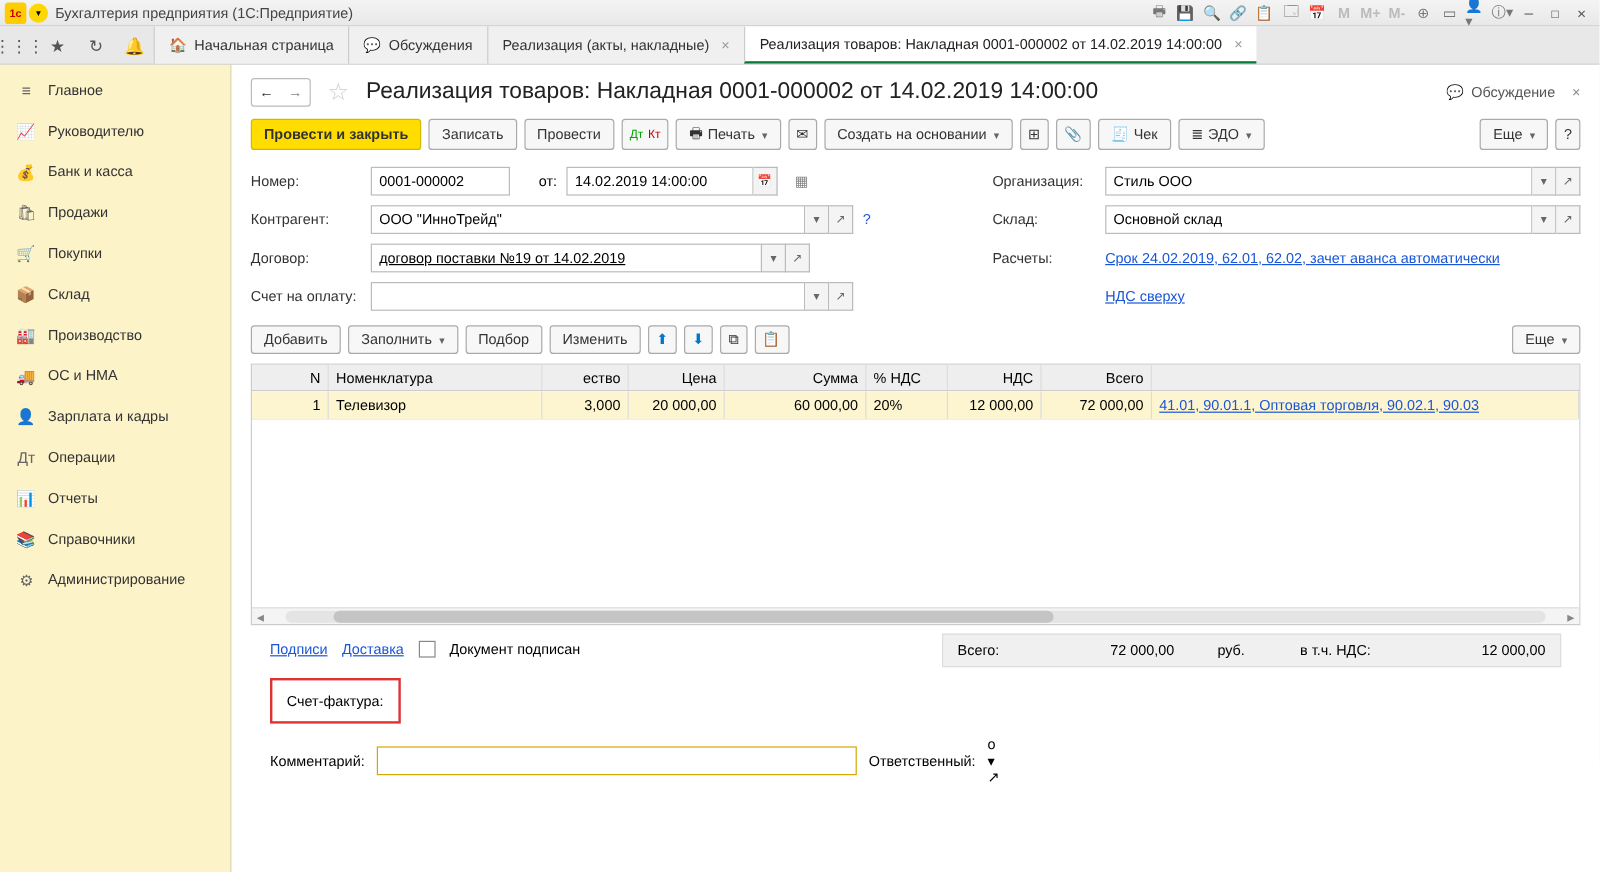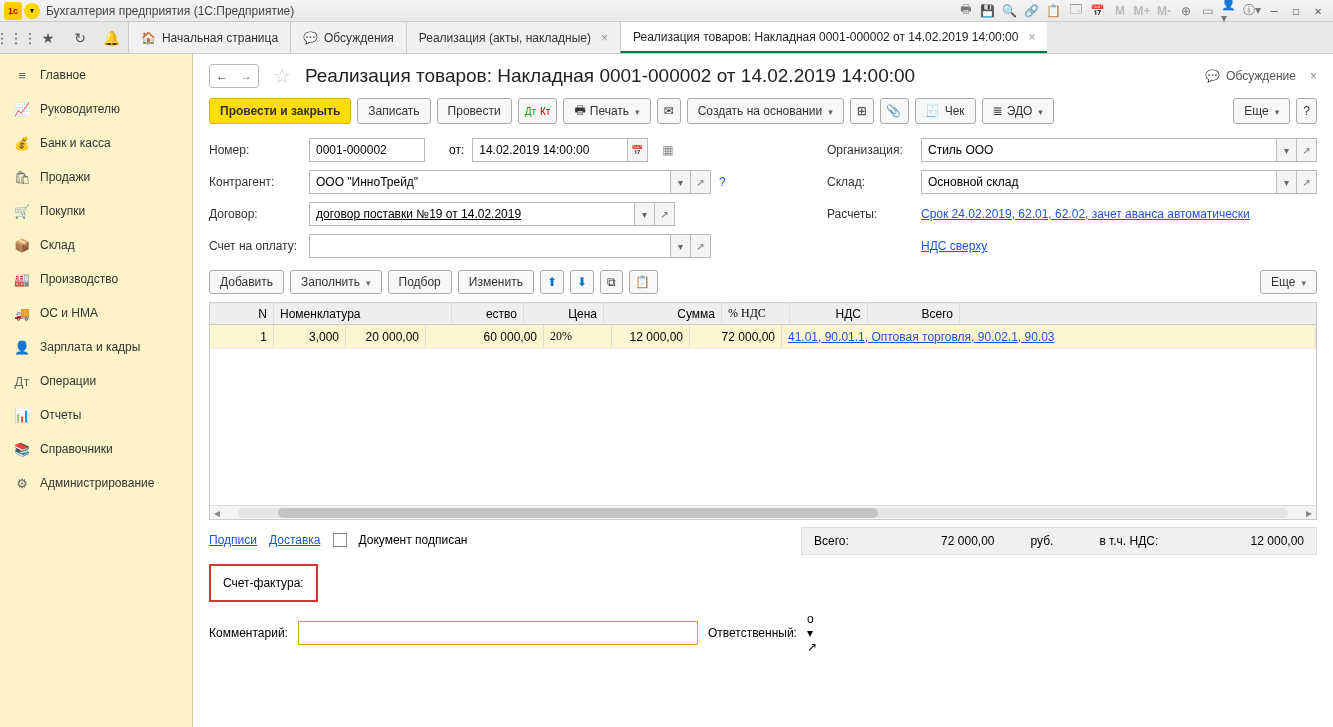--- a/index.html
+++ b/index.html
@@ -62,27 +62,27 @@
 
 .ttoolbar { display:flex; gap:6px; padding: 4px 16px; align-items:center; }
 .ttoolbar .btn { height: 24px; }
 
 
 .tbl { margin: 4px 16px 0; border: 1px solid #ccc; }
 .tbl .hdr { display:flex; background:#eee; border-bottom:1px solid #ccc; height:22px; }
 .tbl .hdr .c, .tbl .row .c { border-right:1px solid #ddd; padding:0 6px; display:flex; align-items:center; overflow:hidden; white-space:nowrap; }
 .tbl .row { display:flex; height:24px; background:#fdf5d0; border-bottom:1px solid #eee; }
 .tbl .body { height: 180px; overflow:auto; background:#fff; }
-.c-n{width:64px;justify-content:flex-end;} .c-nom{width:178px;} .c-qty{width:72px;justify-content:flex-end;} .c-price{width:80px;justify-content:flex-end;} .c-sum{width:118px;justify-content:flex-end;} .c-vatp{width:68px;font-family:Liberation Serif, serif;} .c-vat{width:78px;justify-content:flex-end;} .c-total{width:92px;justify-content:flex-end;} .c-acc{flex:1;}
+.c-n{width:64px;justify-content:flex-end;} .c-nom{width:178px;} .c-qty{width:72px;justify-content:flex-end;} .c-price{width:80px;justify-content:flex-end;} .c-sum{width:118px;justify-content:flex-end;} .c-vatp{width:68px;} .c-vat{width:78px;justify-content:flex-end;} .c-total{width:92px;justify-content:flex-end;} .c-acc{flex:1;}
 .tbl .hscroll { height:14px; background:#f4f4f4; border-top:1px solid #ddd; display:flex; align-items:center; }
 .tbl .hscroll .track{ flex:1; height:10px; background:#e4e4e4; margin:0 14px; border-radius:5px; position:relative;}
 .tbl .hscroll .thumb{ position:absolute; left:40px; width:600px; height:10px; background:#c4c4c4; border-radius:5px;}
 
 
-.footer { padding: 6px 16px; }
+.footer { padding: 6px 32px; }
 .sigrow { display:flex; align-items:center; gap:12px; height:28px; }
 .checkbox { width:14px;height:14px;border:1px solid #888;display:inline-block;vertical-align:middle; }
 .totals { display:flex; align-items:center; padding:6px 12px; background:#f0f0f0; border:1px solid #ddd; margin-top:2px; }
 .totals .sp{flex:1;}
 
 
 .invoice-box { display:inline-flex; align-items:center; gap:10px; padding:10px 12px; border:2px solid #d33; margin-top:10px; }
 
 
 .commrow { display:flex; align-items:center; gap:10px; margin-top:10px; }
@@ -340,20 +340,21 @@
         <div class="c c-qty">ество</div>
         <div class="c c-price">Цена</div>
         <div class="c c-sum">Сумма</div>
         <div class="c c-vatp">% НДС</div>
         <div class="c c-vat">НДС</div>
         <div class="c c-total">Всего</div>
       </div>
       <div class="body" id="tbody">
           <div class="row">
             <div class="c c-n">1</div>
+            <div class="c c-nom">Телевизор</div>
             <div class="c c-qty">3,000</div>
             <div class="c c-price">20 000,00</div>
             <div class="c c-sum">60 000,00</div>
             <div class="c c-vatp">20%</div>
             <div class="c c-vat">12 000,00</div>
             <div class="c c-total">72 000,00</div>
             <div class="c c-acc">
               <span class="link">41.01, 90.01.1, Оптовая торговля, 90.02.1, 90.03</span>
             </div>
           </div>

